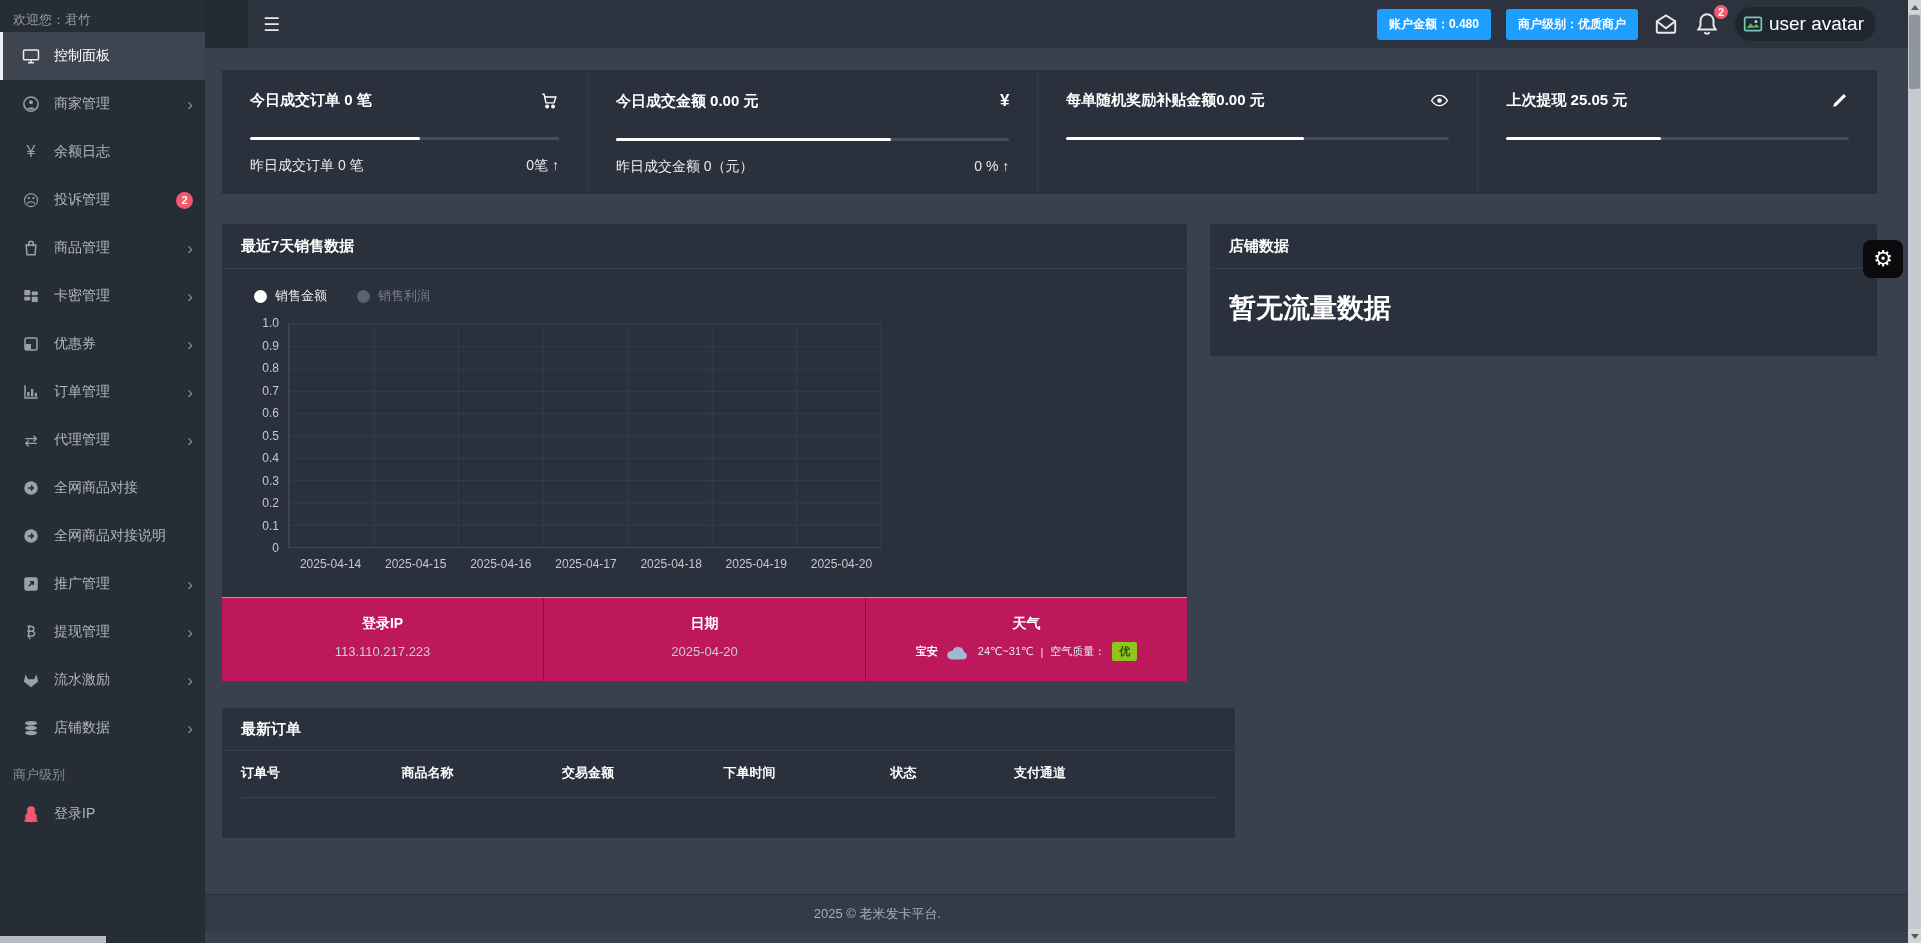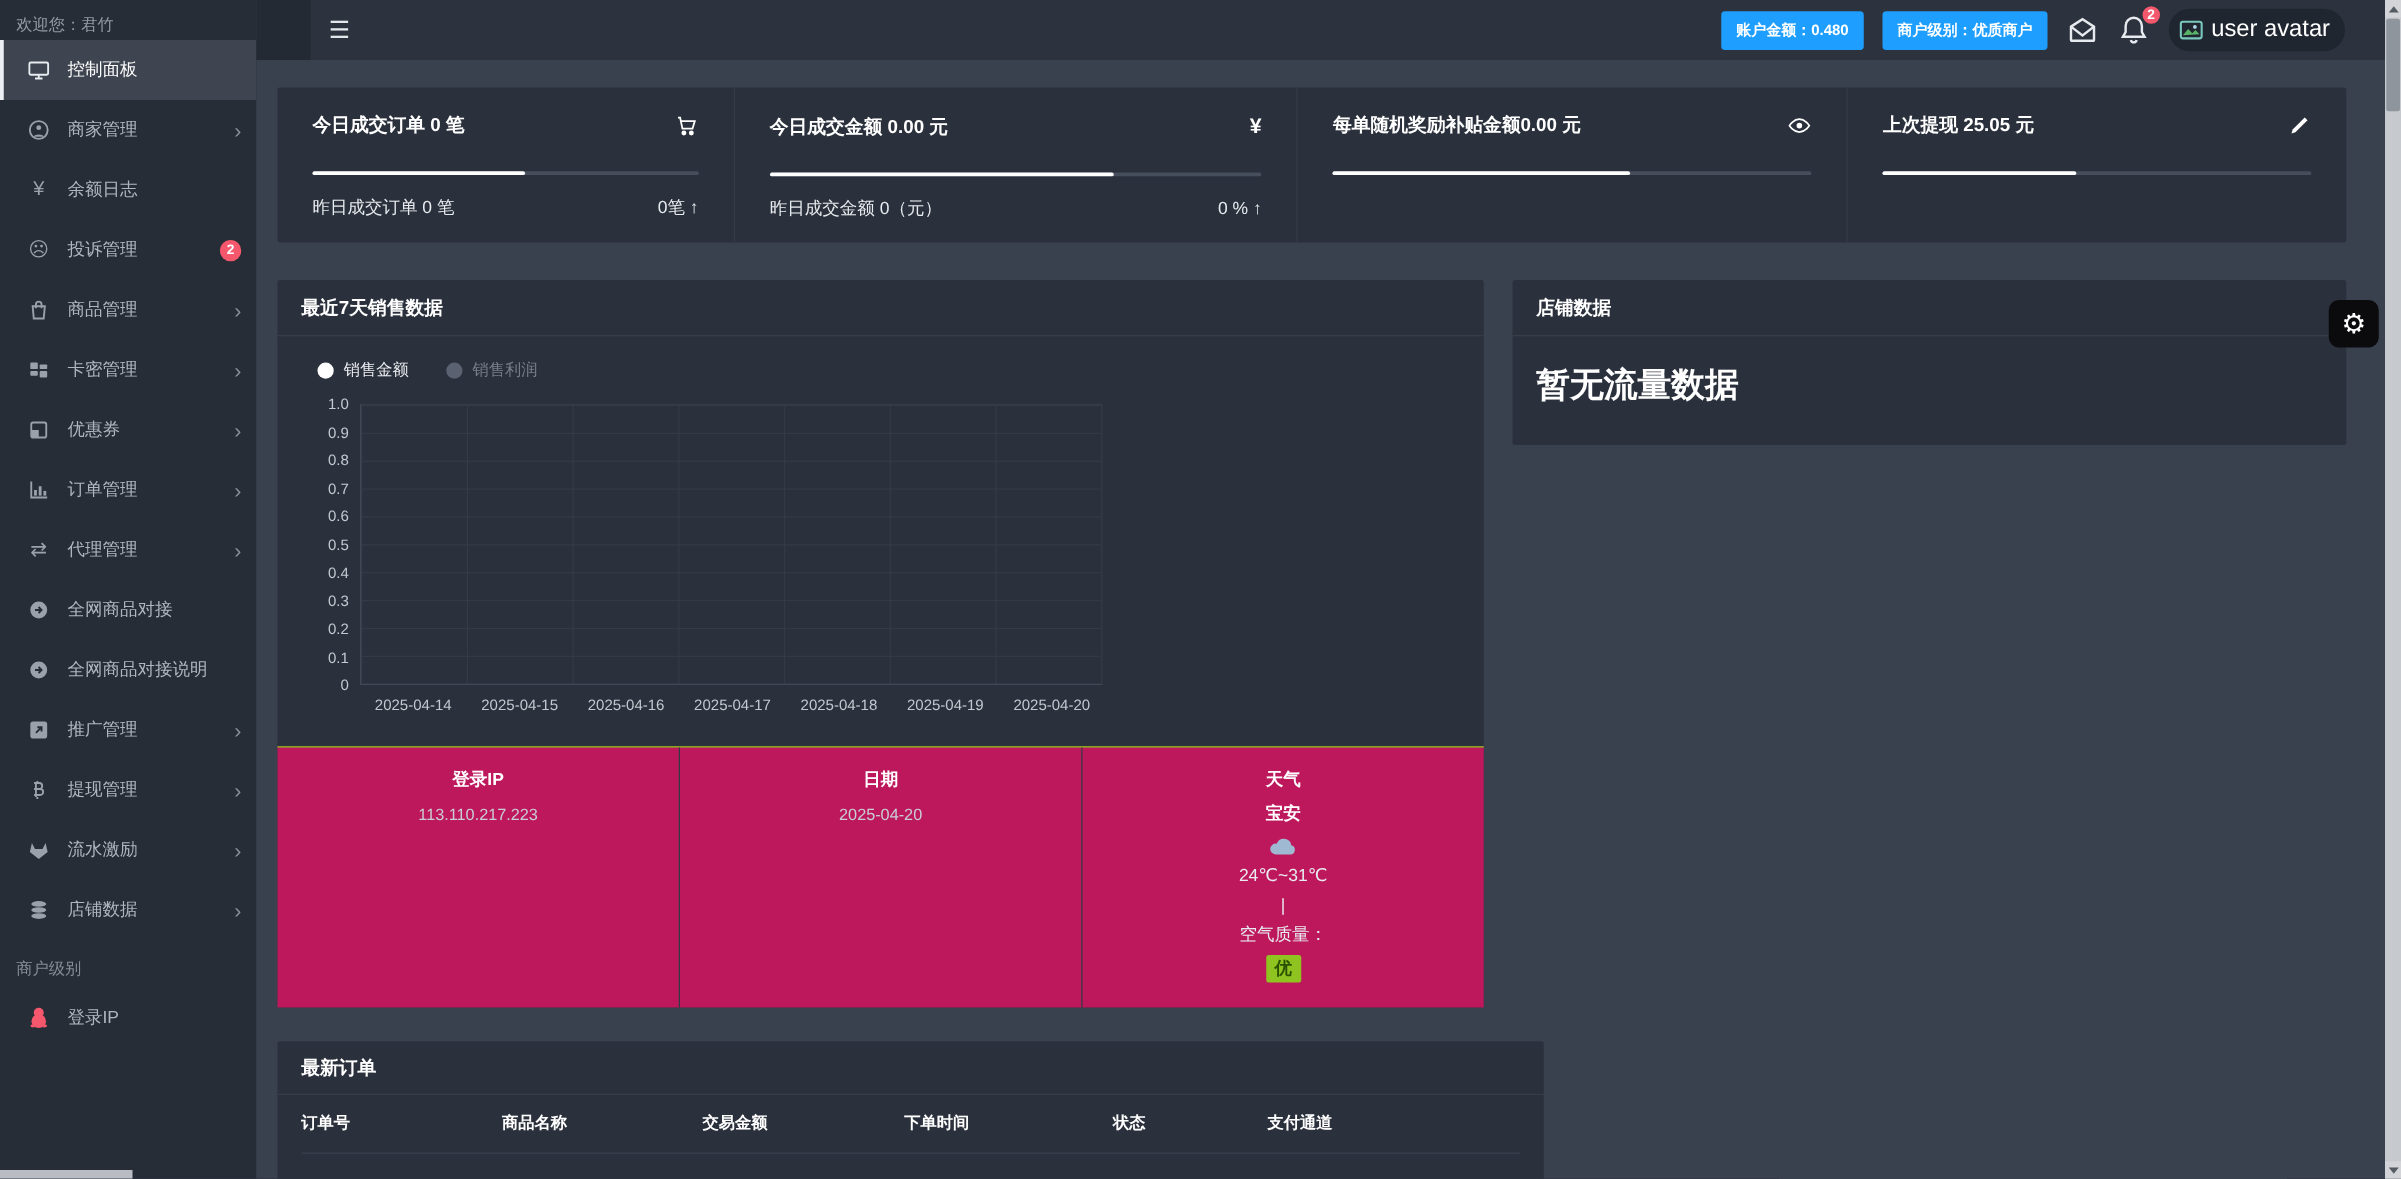--- a/index.html
+++ b/index.html
@@ -90,21 +90,21 @@
                           linear-gradient(90deg,#343b47 1px, transparent 1px);
          background-size:100% 10%, 14.2857% 100%; }
   .x-axis{ display:flex; width:596px; margin-left:46px; color:#c4c9d1; font-size:12px; padding:9px 0 16px; }
   .x-axis span{ flex:1; text-align:center; }
   .info-row{ margin-top:10px; display:flex; background:#be185d; border-top:1px solid #84cc16; }
   .info-cell{ flex:1; border-right:1px solid #323945; text-align:center; padding:17px 0 20px; }
   .info-cell:last-child{ border-right:none; }
   .info-label{ color:#fff; font-size:14px; font-weight:bold; }
   .info-value{ margin-top:11px; color:#c9ced5; font-size:13px; }
   .weather-line{ margin-top:9px; display:flex; align-items:center; justify-content:center; gap:7px;
-                 color:#e8ebef; font-size:14px;flex-direction:column;}
+                 color:#e8ebef; font-size:11px;}
   .weather-line .city{ font-weight:bold; color:#fff; }
   .cloud-icon svg{ width:26px; height:18px; display:block; }
   .aq-chip{ background:#8fc320; color:#2c5200; font-weight:bold; padding:2px 7px; border-radius:2px; }
 
   .shop-panel{ flex:1; }
   .shop-empty{ padding:21px 19px 30px; color:#fff; font-size:27px; font-weight:bold; }
 
   .orders-panel{ margin:27px 0 0 17px; width:1013px; background:#2b313c; border-radius:2px;}
   .orders-header{ height:43px; display:flex; align-items:center; padding:0 19px; color:#fff;
                   font-size:15px; font-weight:bold; border-bottom:1px solid #373e4a; }

